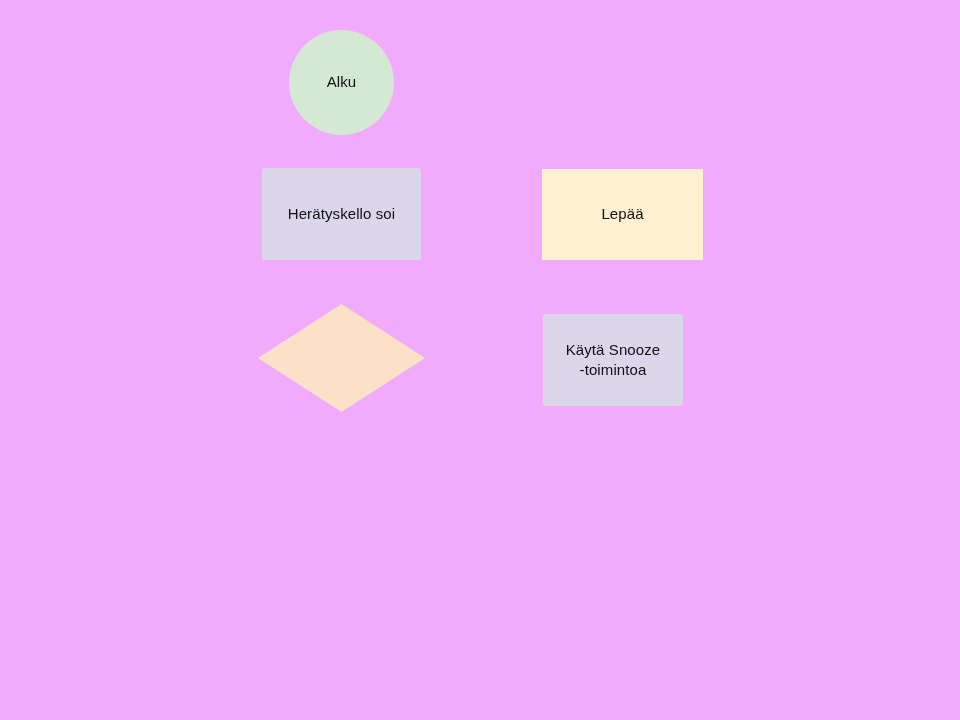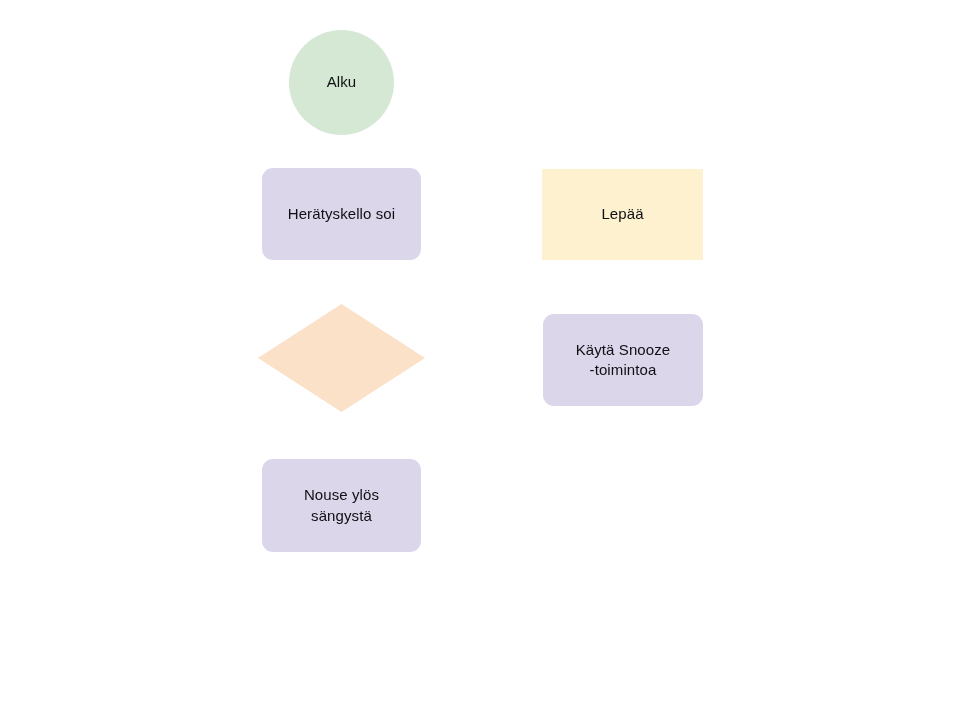--- a/index.html
+++ b/index.html
@@ -30,21 +30,21 @@
     user-select: none;
   }
 
   
   .node.terminal {
     border-radius: 50%;
   }
 
   
   .node.process {
-    border-radius: 11px;
+    border-radius: 3px;
   }
 
   
   .node.plain {
     border-radius: 0;
   }
 
   
   .node.decision {
     background: transparent !important;
@@ -57,24 +57,22 @@
     height: 100%;
   }
   .node.decision .diamond-label {
     position: relative;
     z-index: 2;
   }
 </style>
 </head>
 <body>
 
-<div id="canvas" style="width: 960px; height: 720px; background: #ffffff;">
+<div id="canvas" style="width: 960px; height: 720px; background: #f0abfc;">
     <div class="node terminal" style="left: 289px; top: 30px; width: 105px; height: 105px; font-size: 15px; color: rgb(15, 15, 20); background: rgb(213, 232, 212);"><span>Alku</span></div>
     <div class="node process" style="left: 262px; top: 168px; width: 159px; height: 92px; font-size: 15px; color: rgb(15, 15, 20); background: rgb(220, 214, 235);"><span>Herätyskello soi</span></div>
     <div class="node plain" style="left: 542px; top: 169px; width: 161px; height: 91px; font-size: 15px; color: rgb(15, 15, 20); background: rgb(253, 241, 207);"><span>Lepää</span></div>
     <div class="node decision" style="left: 258px; top: 304px; width: 167px; height: 108px; font-size: 15px; color: rgb(15, 15, 20);"><svg class="diamond-shape" viewBox="0 0 167 108" preserveAspectRatio="none">
         <polygon points="83.5,0 167,54 83.5,108 0,54" fill="#fae1c8"></polygon>
       </svg></div>
-    <div class="node process" style="left: 543px; top: 314px; width: 160px; height: 92px; font-size: 15px; color: rgb(15, 15, 20); background: rgb(220, 214, 235);"><span>Käytä Snooze
+    <div class="node process" style="left: 543px; top: 314px; width: 140px; height: 92px; font-size: 15px; color: rgb(15, 15, 20); background: rgb(220, 214, 235);"><span>Käytä Snooze
 -toimintoa</span></div>
-    <div class="node process" style="left: 262px; top: 459px; width: 159px; height: 93px; font-size: 15px; color: rgb(15, 15, 20); background: rgb(220, 214, 235);"><span>Nouse ylös
-sängystä</span></div>
   </div>
 
 </body></html>

